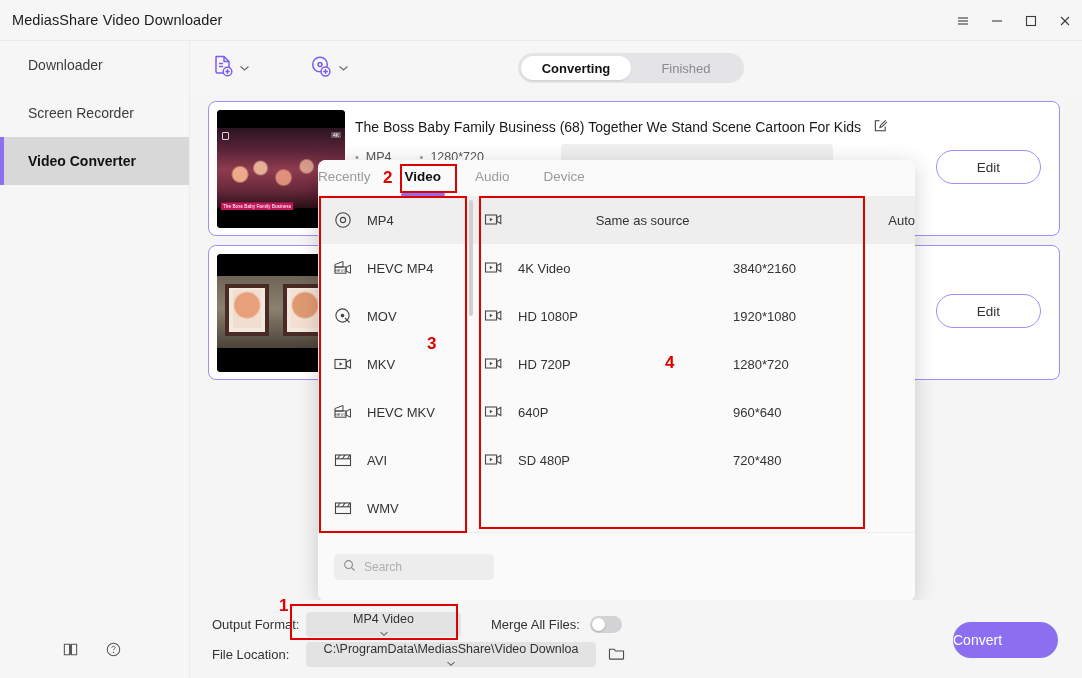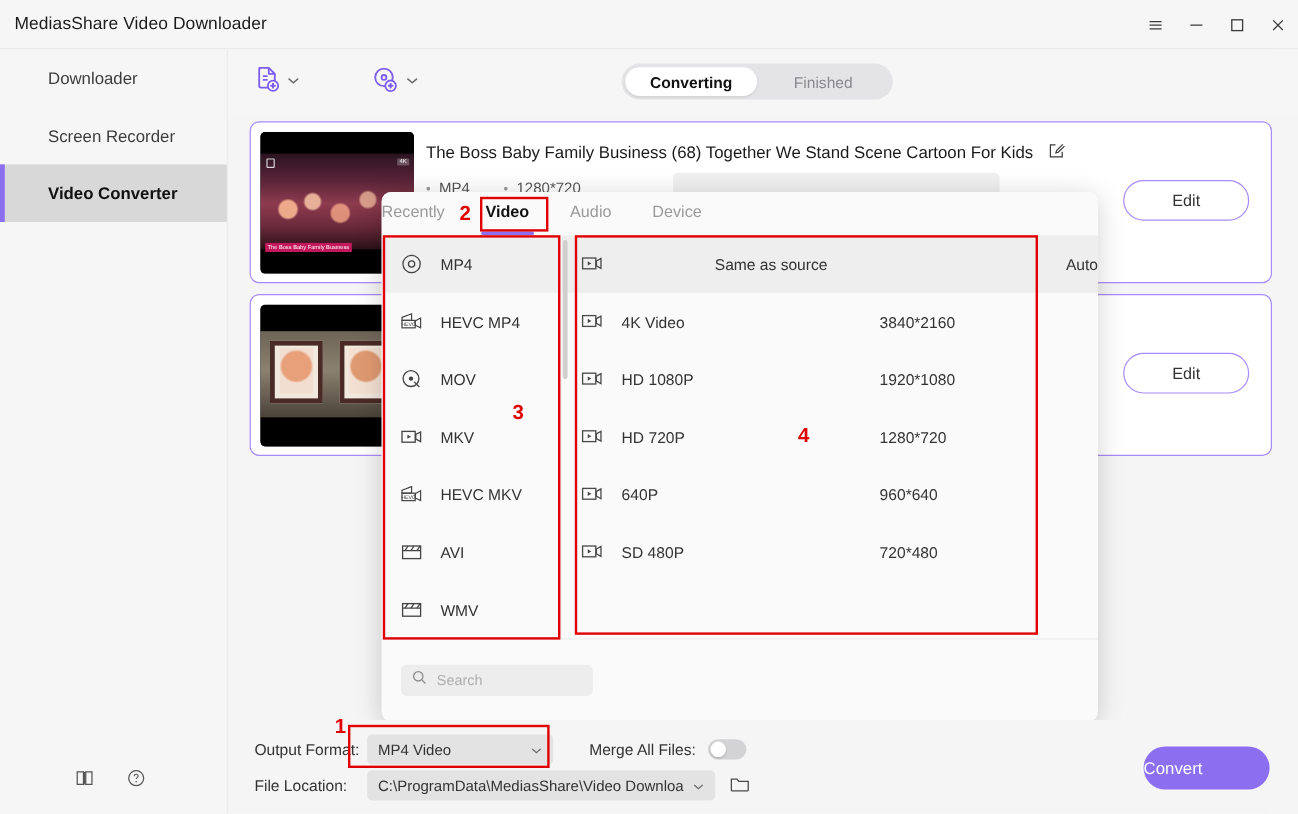--- a/index.html
+++ b/index.html
@@ -5,21 +5,21 @@
   * { box-sizing: border-box; margin: 0; padding: 0; }
   html, body {
     width: 1082px; height: 678px;
     font-family: "Liberation Sans", sans-serif;
     background: #ffffff;
     overflow: hidden;
   }
   #app {
     position: relative;
     width: 1058px; height: 678px;
-    background: #e5e5e5;
+    background: #7dd3fc;
   }
 
   
   .titlebar {
     position: absolute; left: 0; top: 0; width: 1082px; height: 41px;
     background: #f6f6f6;
     border-bottom: 1px solid #eaeaea;
     display: flex; align-items: center;
   }
   .app-title {
@@ -40,21 +40,21 @@
 
   
   .sidebar {
     position: absolute; left: 0; top: 41px; width: 190px; height: 637px;
     background: #f6f6f6;
     border-right: 1px solid #ececec;
   }
   .side-item {
     position: relative;
     height: 48px; display: flex; align-items: center;
-    padding-left: 40px;
+    padding-left: 28px;
     font-size: 14px; color: #3c3c3c;
   }
   .side-item.active {
     background: #d8d8d8;
     color: #111;
     font-weight: bold;
   }
   .side-item.active::before {
     content: ""; position: absolute; left: 0; top: 0;
     width: 4px; height: 100%;
@@ -281,21 +281,21 @@
   .bb-row {
     position: absolute; display: flex; align-items: center;
     font-size: 13px; color: #333;
   }
   .bb-row-1 { left: 22px; top: 12px; }
   .bb-row-2 { left: 22px; top: 42px; }
   .bb-label { width: 94px; color: #333; }
   .select {
     height: 25px; background: #e3e3e3; border-radius: 4px;
     display: flex; align-items: center; justify-content: space-between;
-    padding: 0 9px; font-size: 12.5px; color: #333;
+    padding: 0 9px; font-size: 12.5px; color: #333; flex-direction: column;
   }
   .select-format { width: 155px; }
   .select-location { width: 290px; }
   .merge-label { margin-left: 30px; margin-right: 10px; }
   .toggle {
     width: 32px; height: 17px; border-radius: 9px;
     background: #d3d3d5; position: relative;
   }
   .toggle .knob {
     position: absolute; left: 2px; top: 2px;

